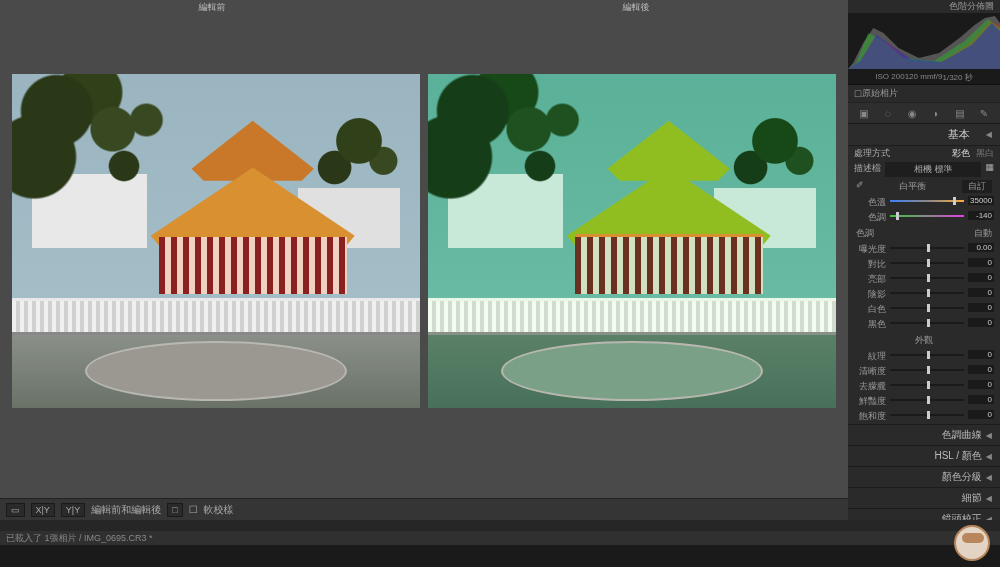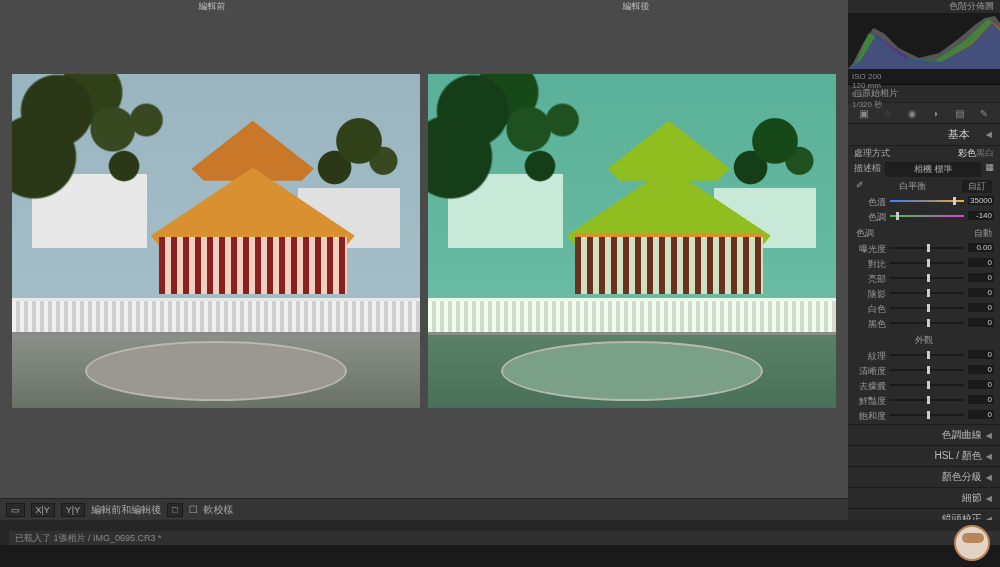--- a/index.html
+++ b/index.html
@@ -1,20 +1,20 @@
 <!DOCTYPE html>
 <html><head>
 <meta charset="utf-8">
 <style>
 * { margin:0; padding:0; box-sizing:border-box; font-family:"Microsoft JhengHei",Arial,sans-serif; user-select:none; }
 body { width:1000px; height:567px; background:#262626; overflow:hidden; position:relative; color:#aaa; font-size:10px; }
 .main { display:flex; width:100%; height:520px; }
 .viewer { flex:1; background:#4a4a4a; display:flex; flex-direction:column; }
 .img-labels { height:14px; display:flex; }
-.img-label { flex:1; text-align:center; font-size:9px; color:#bbb; line-height:14px;font-family:Liberation Mono, monospace; }
+.img-label { flex:1; text-align:center; font-size:9px; color:#bbb; line-height:14px; }
 .img-area { flex:1; display:flex; padding:60px 12px 90px 12px; gap:8px; }
 .img-pane { flex:1; position:relative; overflow:hidden; }
 .photo { width:100%; height:100%; position:relative; }
 .sky { position:absolute; inset:0; background:linear-gradient(#9bb5c0,#a8c2cc); }
 .bldg { position:absolute; bottom:48%; left:5%; width:28%; height:22%; background:#e8e8e8; }
 .bldg2 { position:absolute; bottom:48%; right:5%; width:25%; height:18%; background:#e0e0e0; }
 .roof1 { position:absolute; left:34%; top:28%; width:50%; height:24%; background:#d89030; clip-path:polygon(50% 0,100% 85%,95% 100%,5% 100%,0 85%); }
 .roof2 { position:absolute; left:44%; top:14%; width:30%; height:18%; background:#c87828; clip-path:polygon(50% 0,100% 80%,90% 100%,10% 100%,0 80%); }
 .pavilion { position:absolute; left:36%; top:48%; width:46%; height:18%; background:repeating-linear-gradient(90deg,#8a2020 0 6px,#f0d0c0 6px 12px); border-top:3px solid #d89030; }
 .bridge { position:absolute; bottom:22%; left:0; width:100%; height:11%; background:repeating-linear-gradient(90deg,#f0f0f0 0 4px,#d0d0d0 4px 8px); border-top:3px solid #e8e8e8; border-bottom:3px solid #888; }
@@ -28,41 +28,41 @@
 .after .water { background:linear-gradient(#5a8068,#487058); }
 .after .bldg,.after .bldg2 { background:#c8e8d8; }
 .after .leaves,.after .leaves2 { filter:hue-rotate(30deg) saturate(1.4); }
 .after .bridge { filter:sepia(0.2) hue-rotate(60deg); }
 .after .circle { background:#7aa088; }
 .toolbar { height:22px; background:#353535; border-top:1px solid #222; display:flex; align-items:center; padding:0 6px; gap:6px; }
 .tb-btn { background:#2a2a2a; border:1px solid #1a1a1a; padding:1px 4px; font-size:9px; color:#aaa; }
 .panel { width:152px; background:#2a2a2a; display:flex; flex-direction:column; overflow-y:hidden; }
 .histogram { height:72px; background:#1a1a1a; border-bottom:1px solid #111; position:relative; }
 .hist-svg { width:100%; height:56px; }
-.hist-info { display:flex; justify-content:center; padding:1px 4px; font-size:8px; color:#888;flex-direction:column; }
+.hist-info { display:flex; justify-content:center; padding:1px 4px; font-size:8px; color:#888; }
 .panel-row { display:flex; align-items:center; padding:2px 6px; font-size:9px; color:#999; border-bottom:1px solid #222; }
 .tools { display:flex; justify-content:space-around; padding:3px 4px; background:#2e2e2e; border-bottom:1px solid #1a1a1a; }
 .tool-icon { width:18px; height:14px; display:flex; align-items:center; justify-content:center; color:#888; }
 .section-hdr { display:flex; justify-content:space-between; align-items:center; padding:3px 8px; background:#2c2c2c; border-bottom:1px solid #1c1c1c; font-size:10px; color:#ccc;gap:12px; }
 .section-hdr.main-hdr { font-size:11px; justify-content:flex-end; }
 .tri { font-size:8px; color:#888; margin-left:4px; }
 .ctrl-row { display:flex; align-items:flex-start; padding:1px 6px; font-size:9px; gap:4px; }
 .ctrl-label { width:32px; text-align:right; color:#999; }
 .slider { flex:1; height:10px; position:relative; }
 .track { position:absolute; top:4px; left:0; right:0; height:2px; background:#1a1a1a; }
 .track.temp { background:linear-gradient(90deg,#4080ff,#888,#ffaa40); }
 .track.tint { background:linear-gradient(90deg,#40c040,#888,#e040e0); }
 .handle { position:absolute; top:1px; width:3px; height:8px; background:#ccc; }
 .ctrl-val { width:26px; text-align:right; background:#1a1a1a; padding:0 2px; font-size:8px; color:#ccc; }
 .sub-hdr { display:flex; justify-content:space-between; padding:2px 8px; font-size:9px; color:#999; }
-.mode-toggle { display:flex; }
+.mode-toggle { display:flex; gap:6px; }
 .mode-opt { color:#777; }
 .mode-opt.active { color:#ddd; }
 .collapsible { display:flex; justify-content:flex-end; align-items:center; padding:3px 8px; font-size:10px; color:#bbb; border-top:1px solid #1c1c1c; }
-.status { position:absolute; bottom:22px; left:9px; right:0; height:14px; background:#303030; padding:0 6px; font-size:9px; color:#888; line-height:14px; }
+.status { position:absolute; bottom:22px; left:0; right:0; height:14px; background:#303030; padding:0 6px; font-size:9px; color:#888; line-height:14px; }
 .filmstrip { position:absolute; bottom:0; left:0; right:0; height:22px; background:#1a1a1a; }
 .watermark { position:absolute; bottom:6px; right:10px; display:flex; align-items:center; gap:6px; opacity:0.9; }
 .wm-face { width:36px; height:36px; border-radius:50%; background:#f8e8d8; border:2px solid #c89060; position:relative; }
 .wm-face::before { content:""; position:absolute; top:6px; left:6px; width:22px; height:10px; border-radius:5px; background:#c89060; }
 .wm-text { display:flex; flex-direction:column; }
 .wm-cn { font-size:15px; font-weight:bold; background:linear-gradient(90deg,#40a0ff,#a040ff,#ff4080); -webkit-background-clip:text; color:transparent; }
 .wm-url { font-size:10px; color:#ff7030; }
 </style>
 </head>
 <body>

